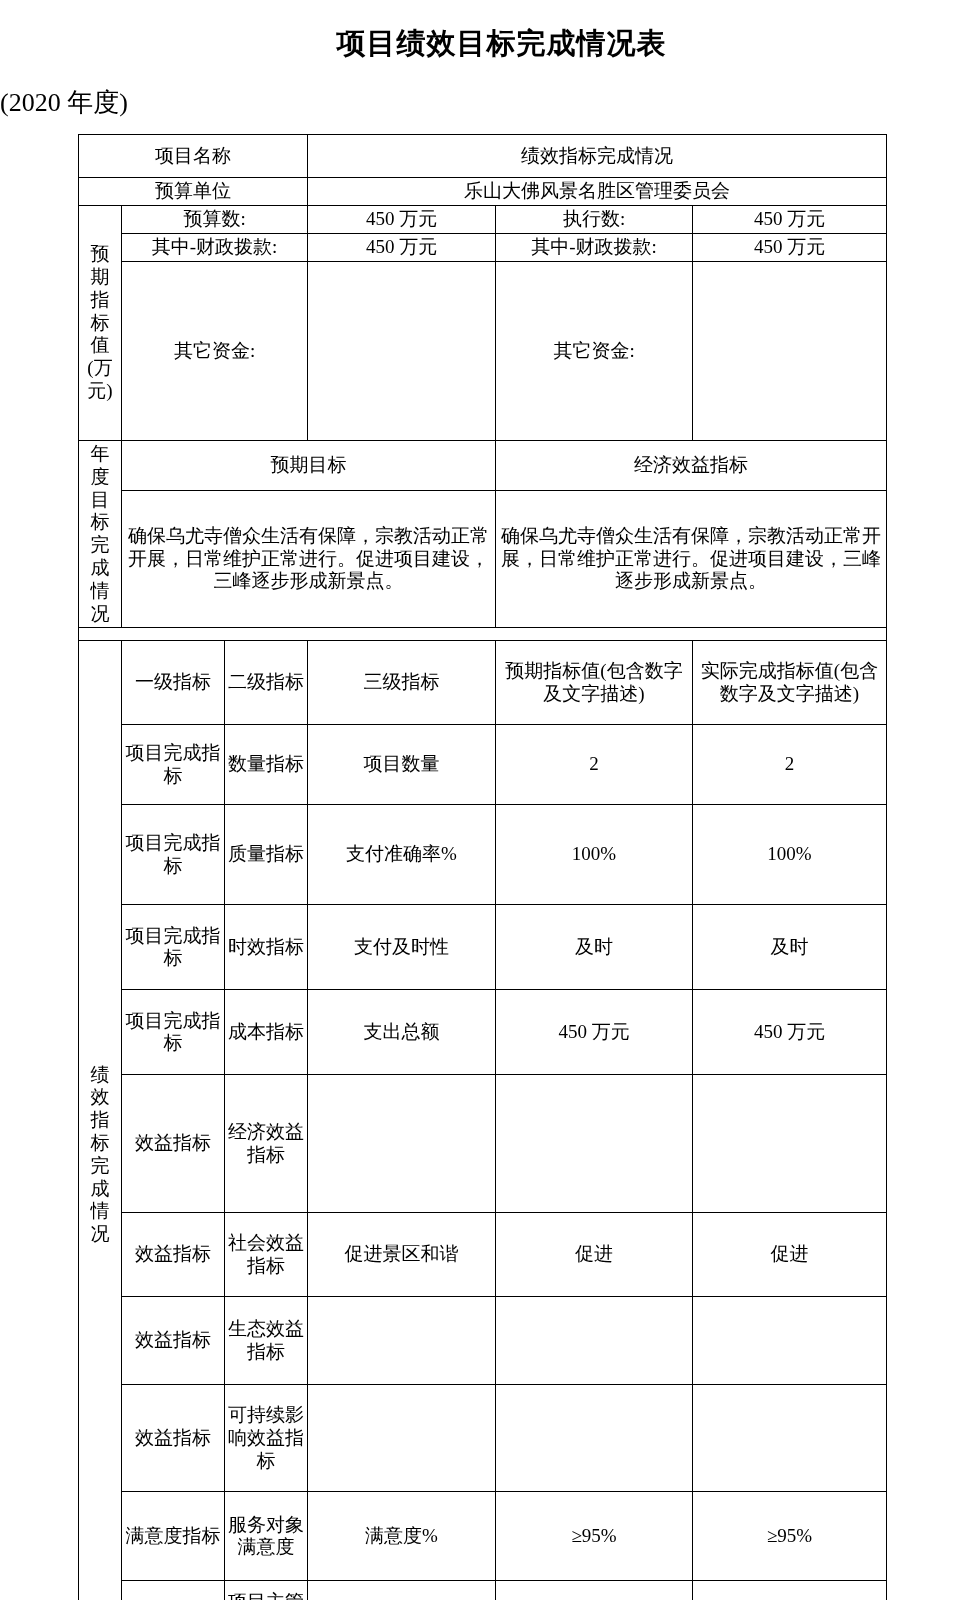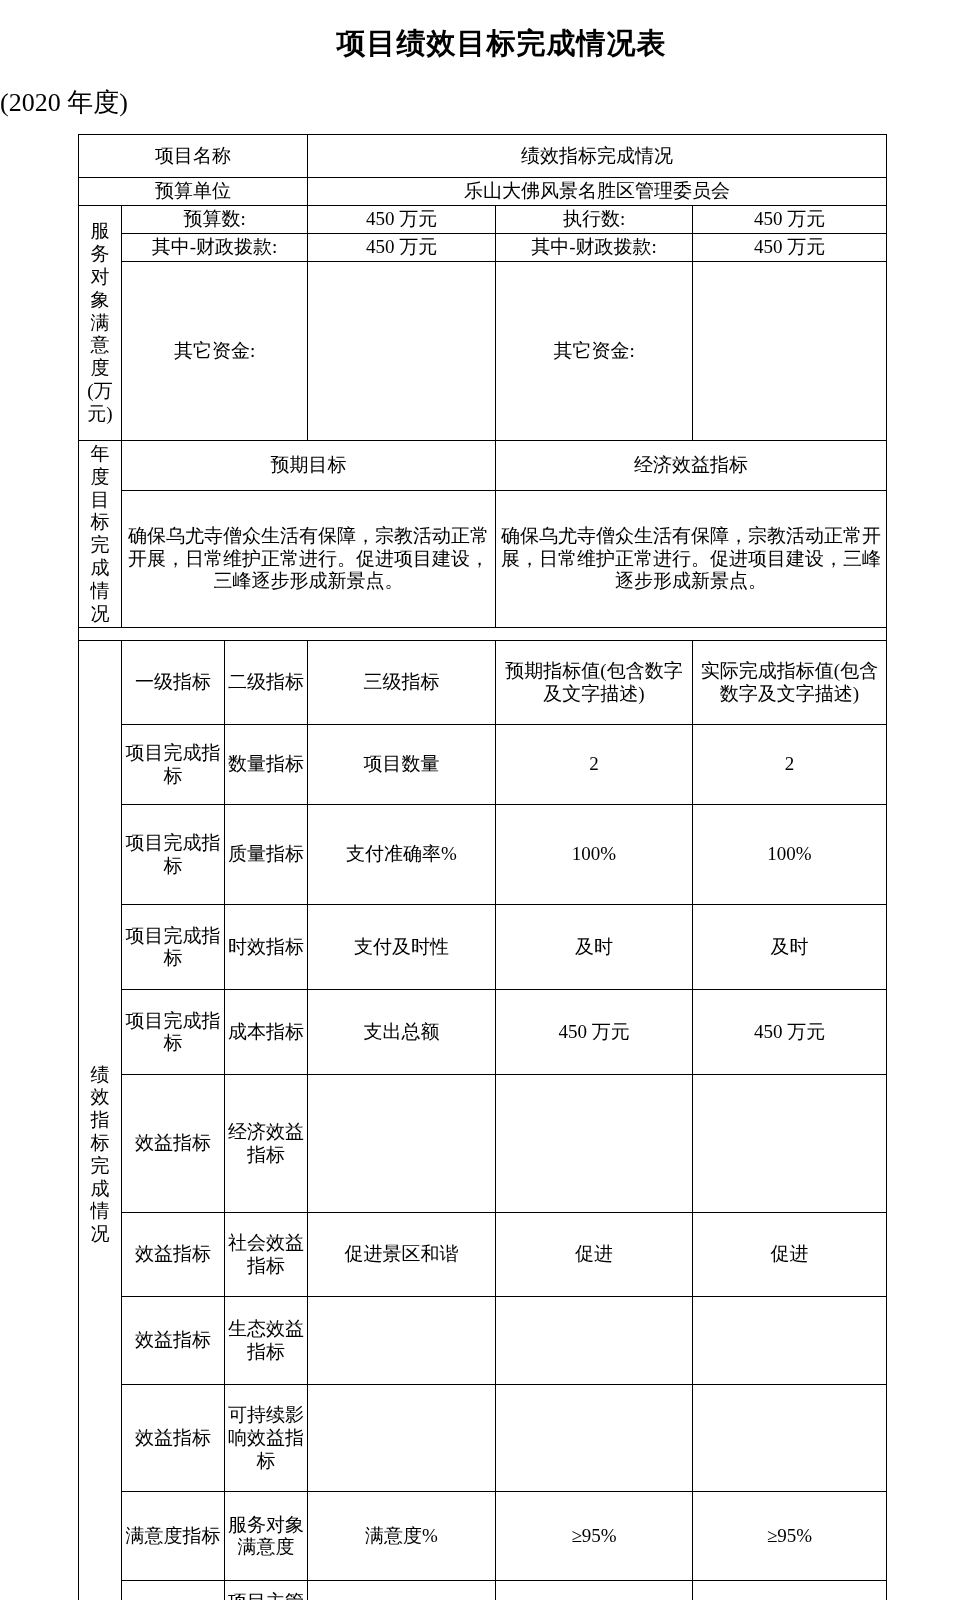--- a/index.html
+++ b/index.html
@@ -62,21 +62,21 @@
       <td colspan="3">项目名称</td>
       <td colspan="3">绩效指标完成情况</td>
     </tr>
 
     <tr style="height:28px">
       <td colspan="3">预算单位</td>
       <td colspan="3">乐山大佛风景名胜区管理委员会</td>
     </tr>
 
     <tr style="height:28px">
-      <td rowspan="3" class="vhead">服务对象满意度(万元)</td>
+      <td rowspan="3" class="vhead">预期指标值(万元)</td>
       <td colspan="2">预算数:</td>
       <td>450 万元</td>
       <td>执行数:</td>
       <td>450 万元</td>
     </tr>
     <tr style="height:28px">
       <td colspan="2">其中-财政拨款:</td>
       <td>450 万元</td>
       <td>其中-财政拨款:</td>
       <td>450 万元</td>

